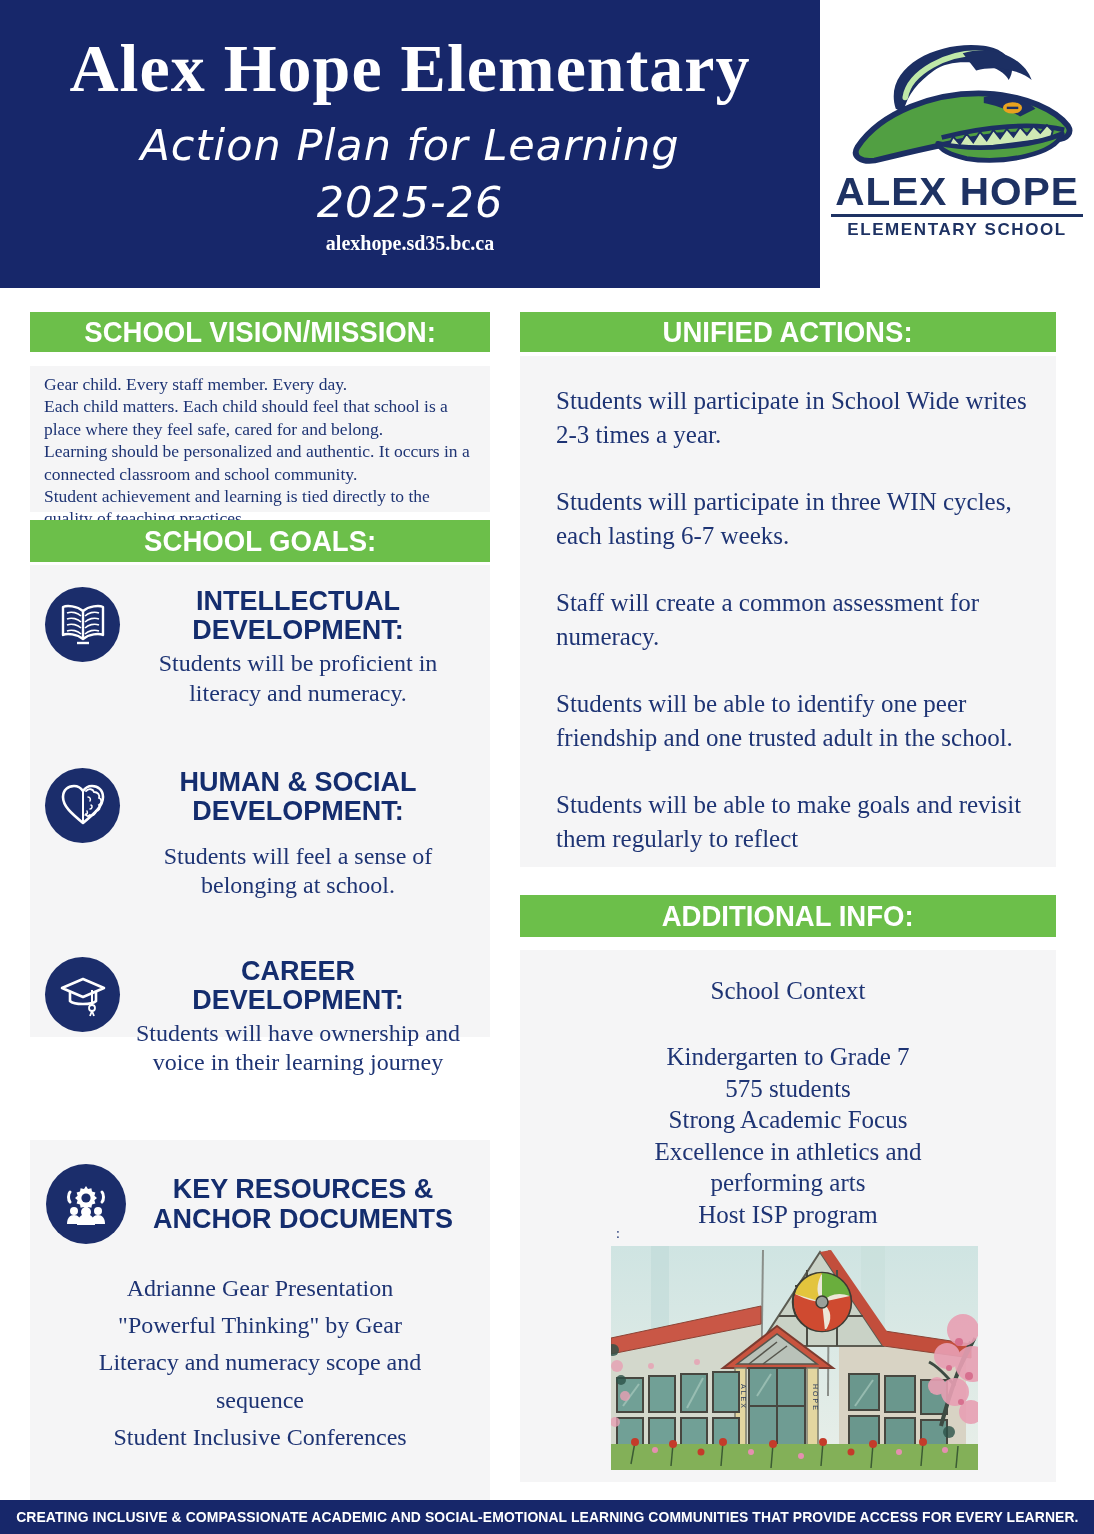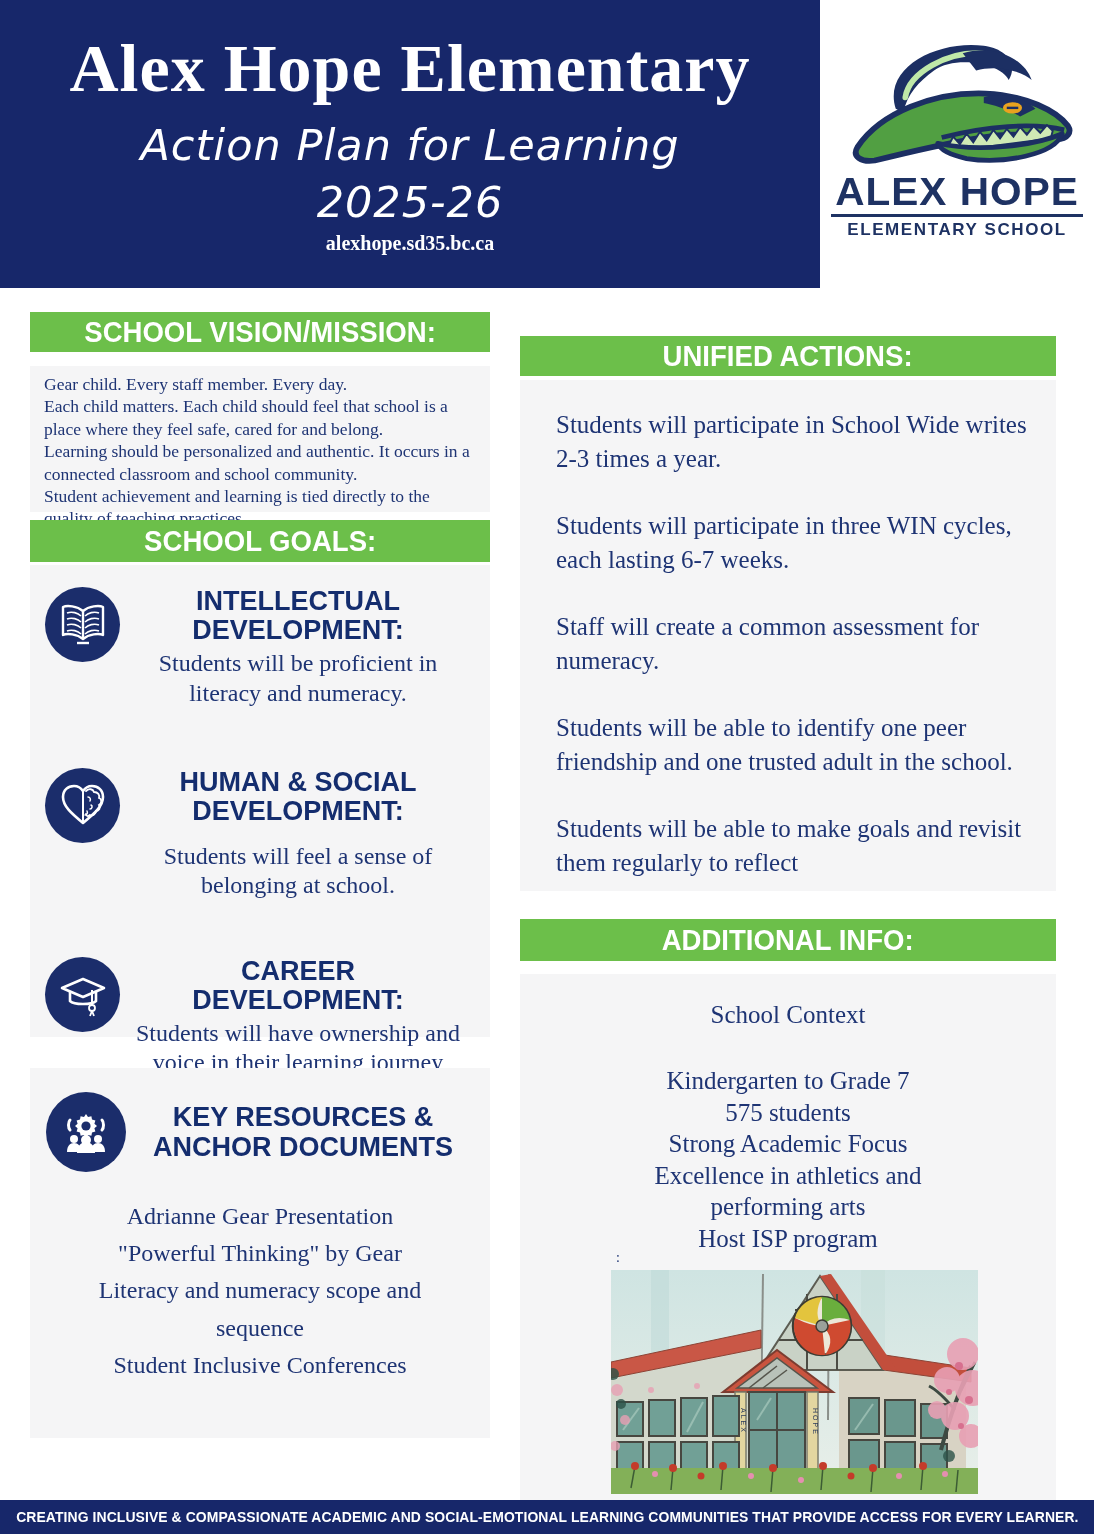--- a/index.html
+++ b/index.html
@@ -25,21 +25,21 @@
   .logo-rule{height:3px;background:#1e3263;width:252px;margin:3px auto 3px auto;}
   .logo-sub{font-size:17px;font-weight:bold;color:#1e3263;letter-spacing:1.6px;}
 
   
   .banner{position:absolute;background:#6cbf4a;color:#ffffff;display:flex;align-items:center;
           justify-content:center;font-weight:bold;}
   .banner .btxt{display:inline-block;transform:scaleX(0.95);white-space:nowrap;}
   .panel{position:absolute;background:#f5f5f6;}
 
   .col-left-x{left:30px;width:460px;}
-  .col-right-x{left:520px;width:536px;margin-top:24px;}
+  .col-right-x{left:520px;width:536px;}
 
   #vision-banner{top:312px;height:40px;font-size:29px;}
   #vision-panel{top:366px;height:146px;padding:7px 14px;box-sizing:border-box;}
   .vision-line{font-family:"Liberation Serif",serif;font-size:17.5px;line-height:1.28;
                color:#1e3474;}
 
   #goals-banner{top:520px;height:42px;font-size:29px;}
   #goals-panel{top:565px;height:472px;}
   .goal-row{display:flex;align-items:flex-start;}
   .goal-row.r1{padding-top:22px;}
@@ -48,21 +48,21 @@
   .goal-icon{flex:0 0 75px;height:75px;border-radius:50%;background:#1b2d6b;margin-left:15px;
              display:flex;align-items:center;justify-content:center;}
   .goal-text{flex:1;text-align:center;padding-right:14px;}
   .goal-heading{font-size:27px;font-weight:bold;color:#142d6e;line-height:1.08;
                 max-width:250px;margin:0 auto;}
   .goal-body{font-family:"Liberation Serif",serif;font-size:24px;line-height:1.22;
              color:#1e3474;max-width:330px;margin:4px auto 0 auto;}
   .goal-row.r2 .goal-body{margin-top:16px;}
 
   #resources-banner{top:1048px;height:40px;font-size:24.5px;}
-  #resources-panel{top:1068px;height:370px;}
+  #resources-panel{top:1140px;height:370px;}
   .res-head-row{display:flex;align-items:center;padding-top:24px;}
   .res-icon{flex:0 0 80px;height:80px;border-radius:50%;background:#1b2d6b;margin-left:16px;
             display:flex;align-items:center;justify-content:center;}
   .res-heading{flex:1;text-align:center;font-size:27px;font-weight:bold;color:#142d6e;
                line-height:1.12;padding-right:10px;}
   .res-heading span{display:inline-block;max-width:300px;}
   .res-list{margin-top:26px;text-align:center;}
   .res-item{font-family:"Liberation Serif",serif;font-size:24px;line-height:1.55;
             color:#1e3474;max-width:380px;margin:0 auto;}
 

